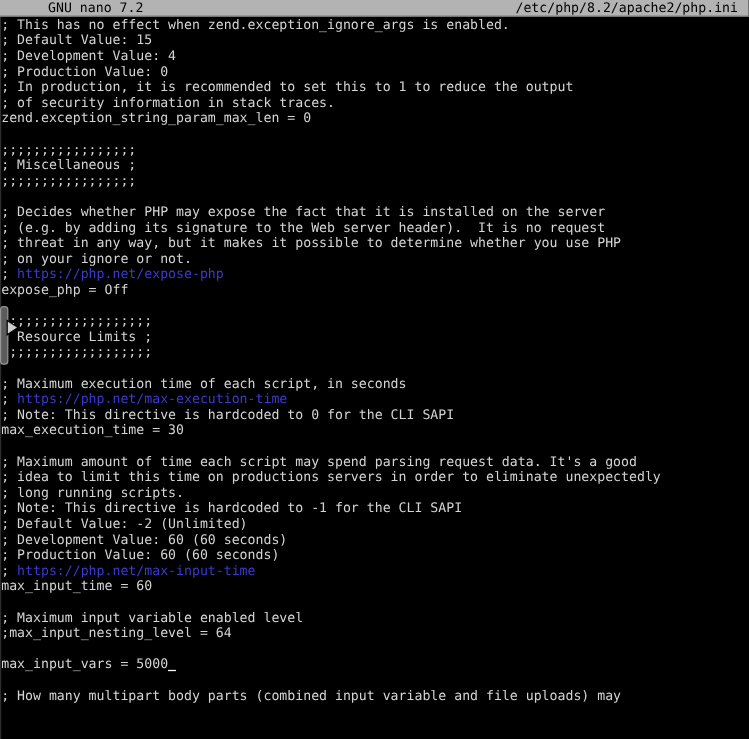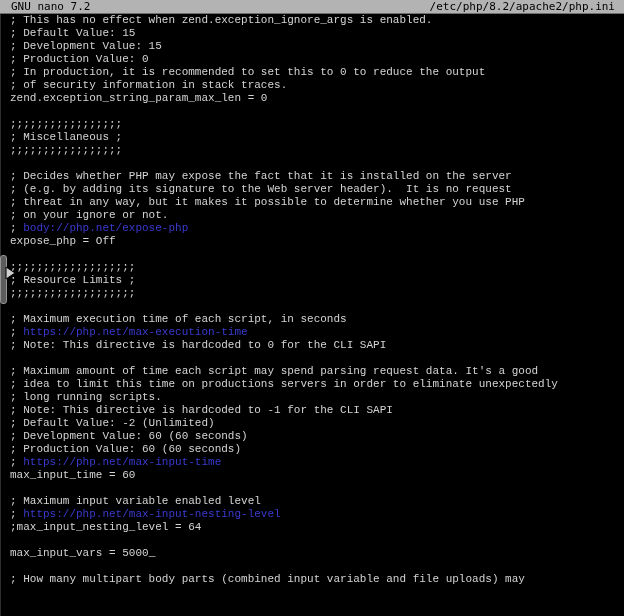--- a/index.html
+++ b/index.html
@@ -12,28 +12,27 @@
     font-size: 11px;
     line-height: 13px;
   }
   .titlebar {
     position: absolute; top: 0; left: 0; right: 0; height: 14px;
     background: #b3b3b3; color: #000;
     display: flex; justify-content: space-between; align-items: center;
     border-bottom: 1px solid #6e6e6e;
     white-space: pre;
   }
-  .titlebar-left { padding-left: 11px; }
+  .titlebar-left { padding-left: 11px; margin-left: 29px; }
   .titlebar-right { padding-right: 9px; }
   .editor {
     position: absolute; top: 14px; left: 0; right: 0; bottom: 0;
     color: #d4d4d4;
-    padding-left: 10px;
+    padding-left: 1px;
     cursor: text;
-    font-family: Liberation Mono, monospace;
   }
   .line { height: 13px; white-space: pre; }
   .seg-comment, .seg-code { color: #d4d4d4; }
   .seg-url { color: #3a3ad0; }
   .seg-cursor { color: #f5f5f5; font-weight: bold; }
   .left-edge {
     position: absolute; left: 0; top: 14px; bottom: 0; width: 1px;
     background: rgba(210,210,210,0.22);
   }
   .scroll-thumb {
@@ -53,57 +52,57 @@
 
   <div class="titlebar">
     <span class="titlebar-left">GNU nano 7.2</span>
     <span class="titlebar-right">/etc/php/8.2/apache2/php.ini</span>
   </div>
 
   <div class="editor">
     <div id="editor-lines">
         <div class="line"><span class="seg-comment">; This has no effect when zend.exception_ignore_args is enabled.</span></div>
         <div class="line"><span class="seg-comment">; Default Value: 15</span></div>
-        <div class="line"><span class="seg-comment">; Development Value: 15</span></div>
+        <div class="line"><span class="seg-comment">; Development Value: 4</span></div>
         <div class="line"><span class="seg-comment">; Production Value: 0</span></div>
-        <div class="line"><span class="seg-comment">; In production, it is recommended to set this to 0 to reduce the output</span></div>
+        <div class="line"><span class="seg-comment">; In production, it is recommended to set this to 1 to reduce the output</span></div>
         <div class="line"><span class="seg-comment">; of security information in stack traces.</span></div>
         <div class="line"><span class="seg-code">zend.exception_string_param_max_len = 0</span></div>
         <div class="line">&nbsp;</div>
         <div class="line"><span class="seg-comment">;;;;;;;;;;;;;;;;;</span></div>
         <div class="line"><span class="seg-comment">; Miscellaneous ;</span></div>
         <div class="line"><span class="seg-comment">;;;;;;;;;;;;;;;;;</span></div>
         <div class="line">&nbsp;</div>
         <div class="line"><span class="seg-comment">; Decides whether PHP may expose the fact that it is installed on the server</span></div>
         <div class="line"><span class="seg-comment">; (e.g. by adding its signature to the Web server header).  It is no request</span></div>
         <div class="line"><span class="seg-comment">; threat in any way, but it makes it possible to determine whether you use PHP</span></div>
         <div class="line"><span class="seg-comment">; on your ignore or not.</span></div>
-        <div class="line"><span class="seg-comment">; </span><span class="seg-url">body://php.net/expose-php</span></div>
+        <div class="line"><span class="seg-comment">; </span><span class="seg-url">https://php.net/expose-php</span></div>
         <div class="line"><span class="seg-code">expose_php = Off</span></div>
         <div class="line">&nbsp;</div>
         <div class="line"><span class="seg-comment">;;;;;;;;;;;;;;;;;;;</span></div>
         <div class="line"><span class="seg-comment">; Resource Limits ;</span></div>
         <div class="line"><span class="seg-comment">;;;;;;;;;;;;;;;;;;;</span></div>
         <div class="line">&nbsp;</div>
         <div class="line"><span class="seg-comment">; Maximum execution time of each script, in seconds</span></div>
         <div class="line"><span class="seg-comment">; </span><span class="seg-url">https://php.net/max-execution-time</span></div>
         <div class="line"><span class="seg-comment">; Note: This directive is hardcoded to 0 for the CLI SAPI</span></div>
+        <div class="line"><span class="seg-code">max_execution_time = 30</span></div>
         <div class="line">&nbsp;</div>
         <div class="line"><span class="seg-comment">; Maximum amount of time each script may spend parsing request data. It's a good</span></div>
         <div class="line"><span class="seg-comment">; idea to limit this time on productions servers in order to eliminate unexpectedly</span></div>
         <div class="line"><span class="seg-comment">; long running scripts.</span></div>
         <div class="line"><span class="seg-comment">; Note: This directive is hardcoded to -1 for the CLI SAPI</span></div>
         <div class="line"><span class="seg-comment">; Default Value: -2 (Unlimited)</span></div>
         <div class="line"><span class="seg-comment">; Development Value: 60 (60 seconds)</span></div>
         <div class="line"><span class="seg-comment">; Production Value: 60 (60 seconds)</span></div>
         <div class="line"><span class="seg-comment">; </span><span class="seg-url">https://php.net/max-input-time</span></div>
         <div class="line"><span class="seg-code">max_input_time = 60</span></div>
         <div class="line">&nbsp;</div>
         <div class="line"><span class="seg-comment">; Maximum input variable enabled level</span></div>
-        <div class="line"><span class="seg-comment">; </span><span class="seg-url">https://php.net/max-input-nesting-level</span></div>
         <div class="line"><span class="seg-comment">;max_input_nesting_level = 64</span></div>
         <div class="line">&nbsp;</div>
         <div class="line"><span class="seg-code">max_input_vars = 5000</span><span class="seg-cursor">_</span></div>
         <div class="line">&nbsp;</div>
         <div class="line"><span class="seg-comment">; How many multipart body parts (combined input variable and file uploads) may</span></div>
       </div>
   </div>
 
   <div class="left-edge"></div>
 

